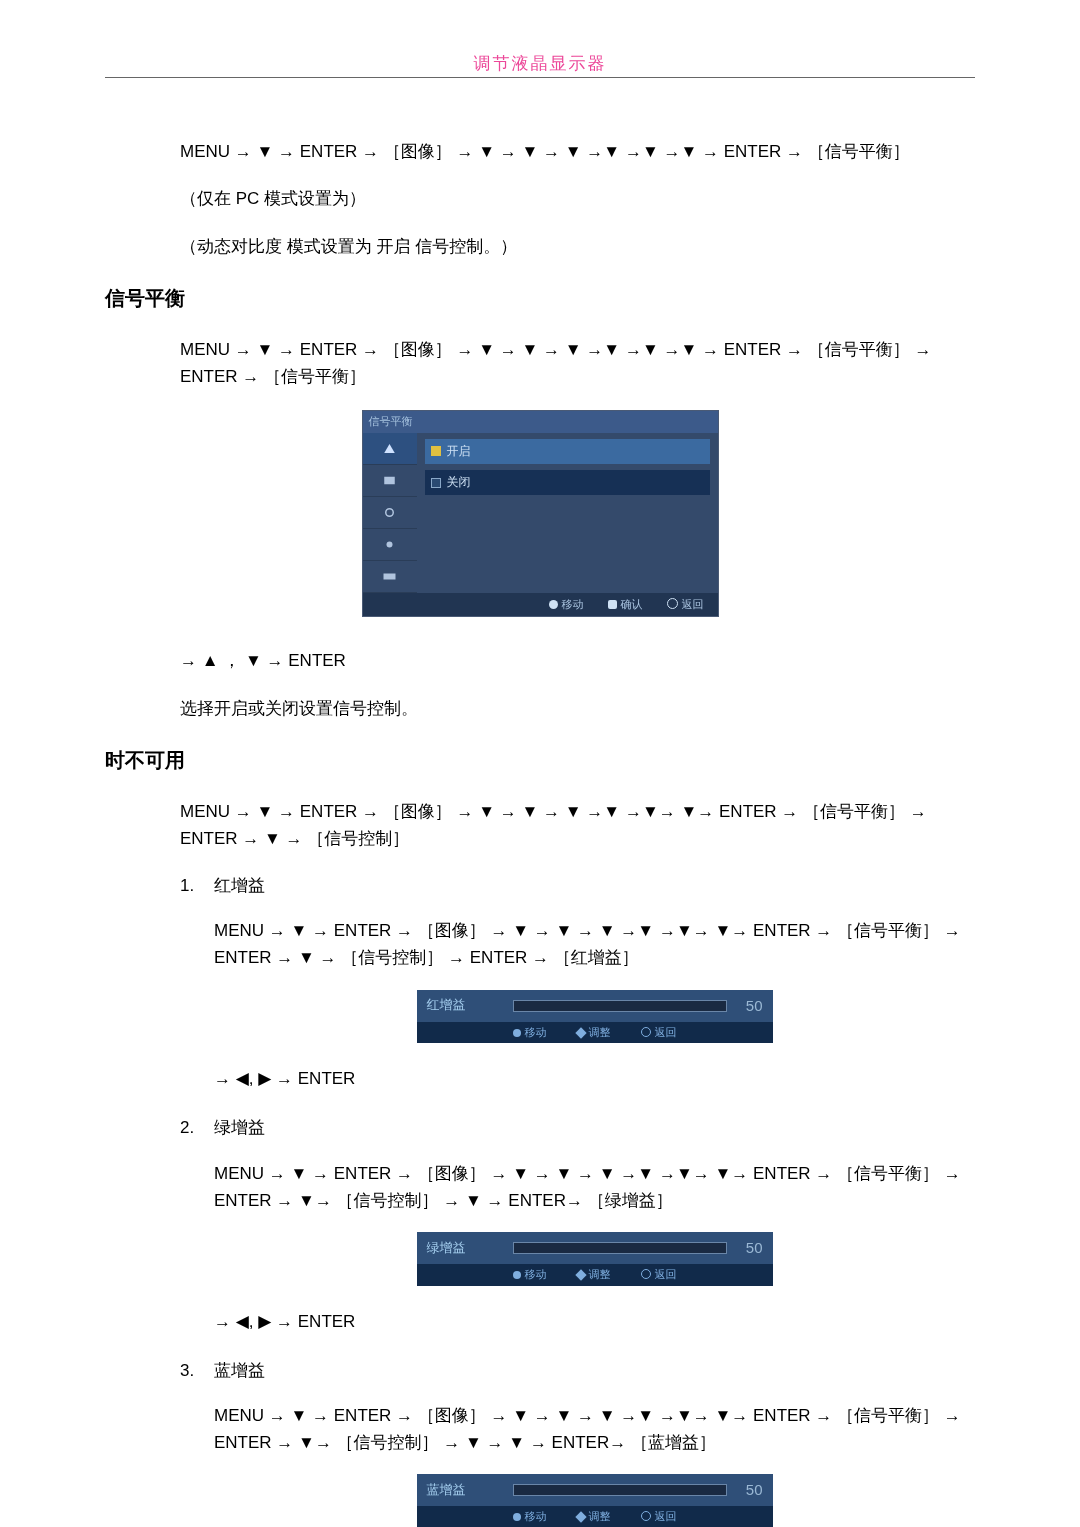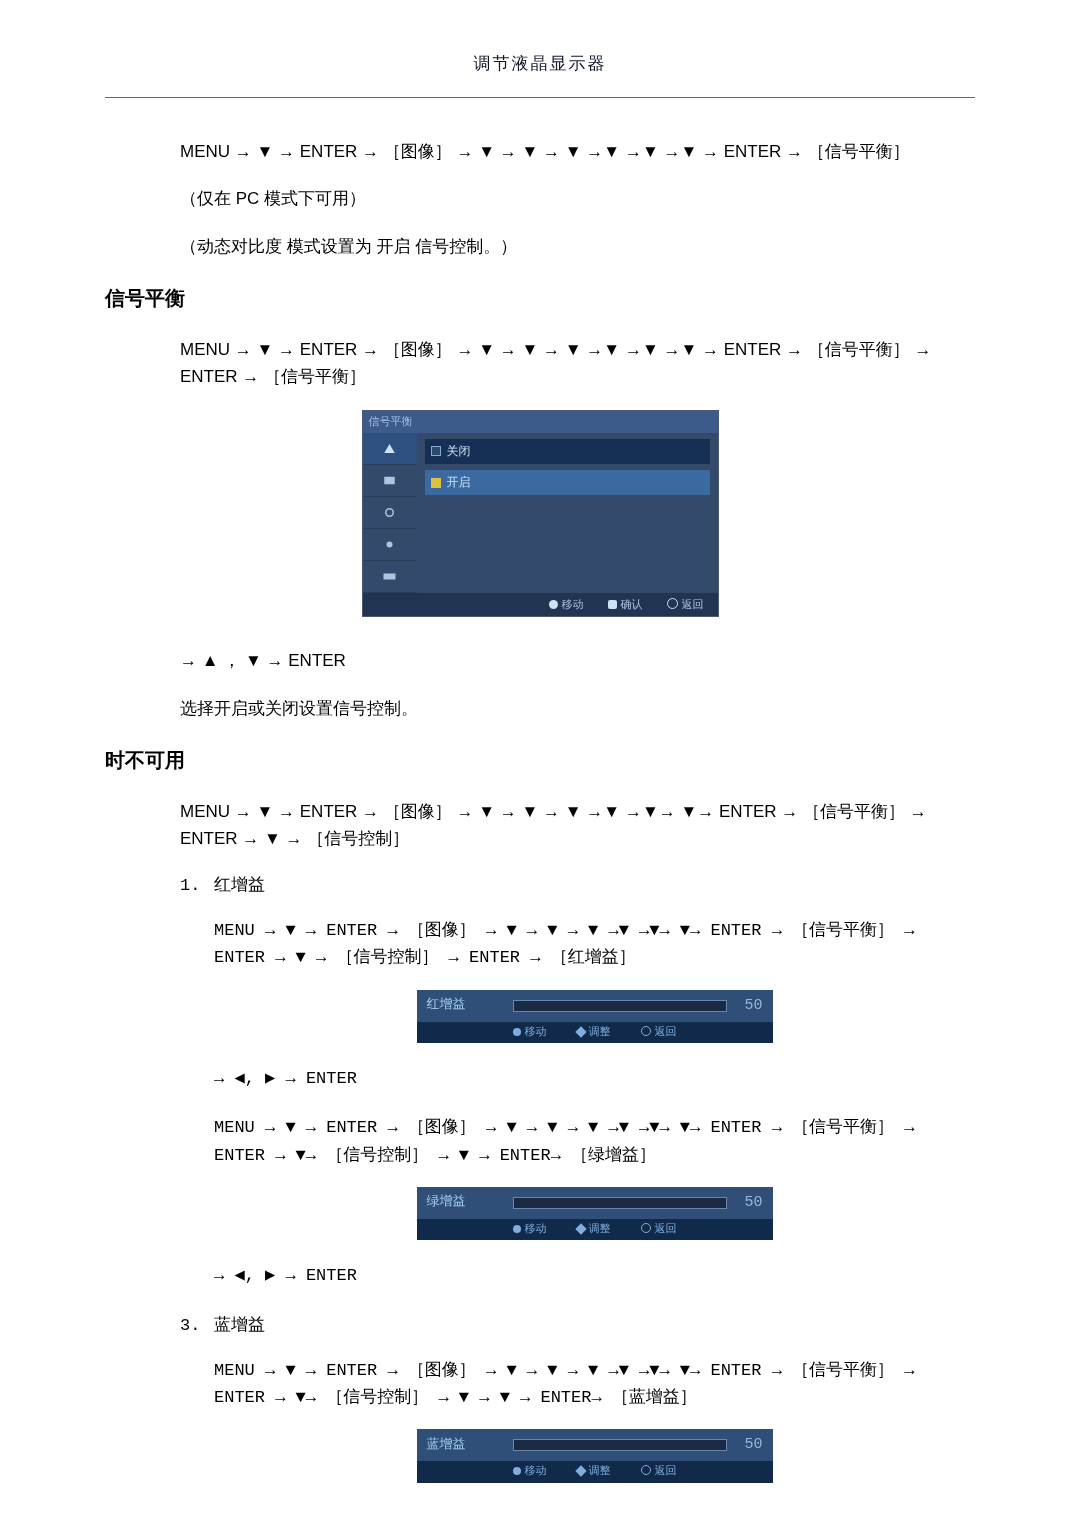--- a/index.html
+++ b/index.html
@@ -7,30 +7,30 @@
     font-family: "Microsoft YaHei", sans-serif;
     background: #fff;
     color: #000;
     width: 1080px;
     padding: 50px 105px 80px 105px;
     font-size: 17px;
     line-height: 1.6;
   }
   .header-title {
     text-align: center;
-    color: #0f172a;
+    color: #ec4899;
     border-bottom: 1px solid #666;
-    padding-bottom: 20px;
-    margin-bottom: 40px;
+    padding-bottom: 0;
+    margin-bottom: 60px;
     letter-spacing: 2px;
   }
   .para-indent { margin-left: 75px; margin-bottom: 20px; }
   .h2 { font-size: 20px; margin: 22px 0 22px 0; }
   .numlist { margin-left: 75px; }
-  .numitem { margin-bottom: 22px; font-family: Liberation Mono, monospace; }
+  .numitem { margin-bottom: 22px; }
   .numitem .numhead { padding-left: 0; margin-bottom: 18px; }
   .numitem .numhead .num { display: inline-block; width: 34px; }
   .numitem .body { padding-left: 34px; }
   .numitem .body p { margin-bottom: 18px; }
   .onoff-img {
     width: 357px; margin: 0 auto 30px auto;
     border: 1px solid #4a5a75;
   }
   .onoff-title {
     background: #3c5a8a; color: #a8c4e0; font-size: 11px;
@@ -93,21 +93,21 @@
   .sb-move::before { background:#7faedf; border-radius:50%; }
   .sb-adj::before { background:#7faedf; transform:rotate(45deg); }
   .sb-ret::before { border:1px solid #7faedf; border-radius:50%; width:6px; height:6px; }
 </style>
 </head>
 <body>
 
 <div class="header-title">调节液晶显示器</div>
 
 <p class="para-indent">MENU → ▼ → ENTER → ［图像］ → ▼ → ▼ → ▼ →▼ →▼ →▼ → ENTER → ［信号平衡］</p>
-<p class="para-indent">（仅在 PC 模式下可用）</p>
+<p class="para-indent">（仅在 PC 模式设置为）</p>
 <p class="para-indent">（动态对比度 模式设置为 开启 信号控制。）</p>
 
 <h2 class="h2">信号平衡</h2>
 <p class="para-indent">MENU → ▼ → ENTER → ［图像］ → ▼ → ▼ → ▼ →▼ →▼ →▼ → ENTER → ［信号平衡］ → ENTER → ［信号平衡］</p>
 
 <div class="onoff-img">
   <div class="onoff-title">信号平衡</div>
   <div class="onoff-body">
     <div class="onoff-left">
       <div class="cell selected">
@@ -130,27 +130,27 @@
             <circle cx="10" cy="8" r="4" fill="#b0c4de"></circle>
           </svg>
         </div>
       <div class="cell">
           <svg class="ico" viewBox="0 0 20 16">
             <rect x="2" y="4" width="16" height="8" fill="#b0c4de"></rect>
           </svg>
         </div>
     </div>
     <div class="onoff-right">
+      <div class="opt sel">
+          <span class="chk on"></span>
+          <span>开启</span>
+        </div>
       <div class="opt">
           <span class="chk"></span>
           <span>关闭</span>
-        </div>
-      <div class="opt sel">
-          <span class="chk on"></span>
-          <span>开启</span>
         </div>
     </div>
   </div>
   <div class="onoff-footer">
     <span class="f-move">移动</span>
     <span class="f-enter">确认</span>
     <span class="f-return">返回</span>
   </div>
 </div>
 
@@ -176,20 +176,21 @@
           <span class="sb-move">移动</span>
           <span class="sb-adj">调整</span>
           <span class="sb-ret">返回</span>
         </div>
       </div>
       <p>→ ◀, ▶ → ENTER</p>
     </div>
   </div>
 
   <div class="numitem">
+    <div class="numhead"><span class="num">2.</span><span>绿增益</span></div>
     <div class="body">
       <p>MENU → ▼ → ENTER → ［图像］ → ▼ → ▼ → ▼ →▼ →▼→ ▼→ ENTER → ［信号平衡］ → ENTER → ▼→ ［信号控制］ → ▼ → ENTER→ ［绿增益］</p>
       <div class="slider-img">
         <div class="slider-top">
           <span class="label">绿增益</span>
           <span class="bar-wrap"><span class="bar"></span></span>
           <span class="val">50</span>
         </div>
         <div class="slider-bot">
           <span class="sb-move">移动</span>

